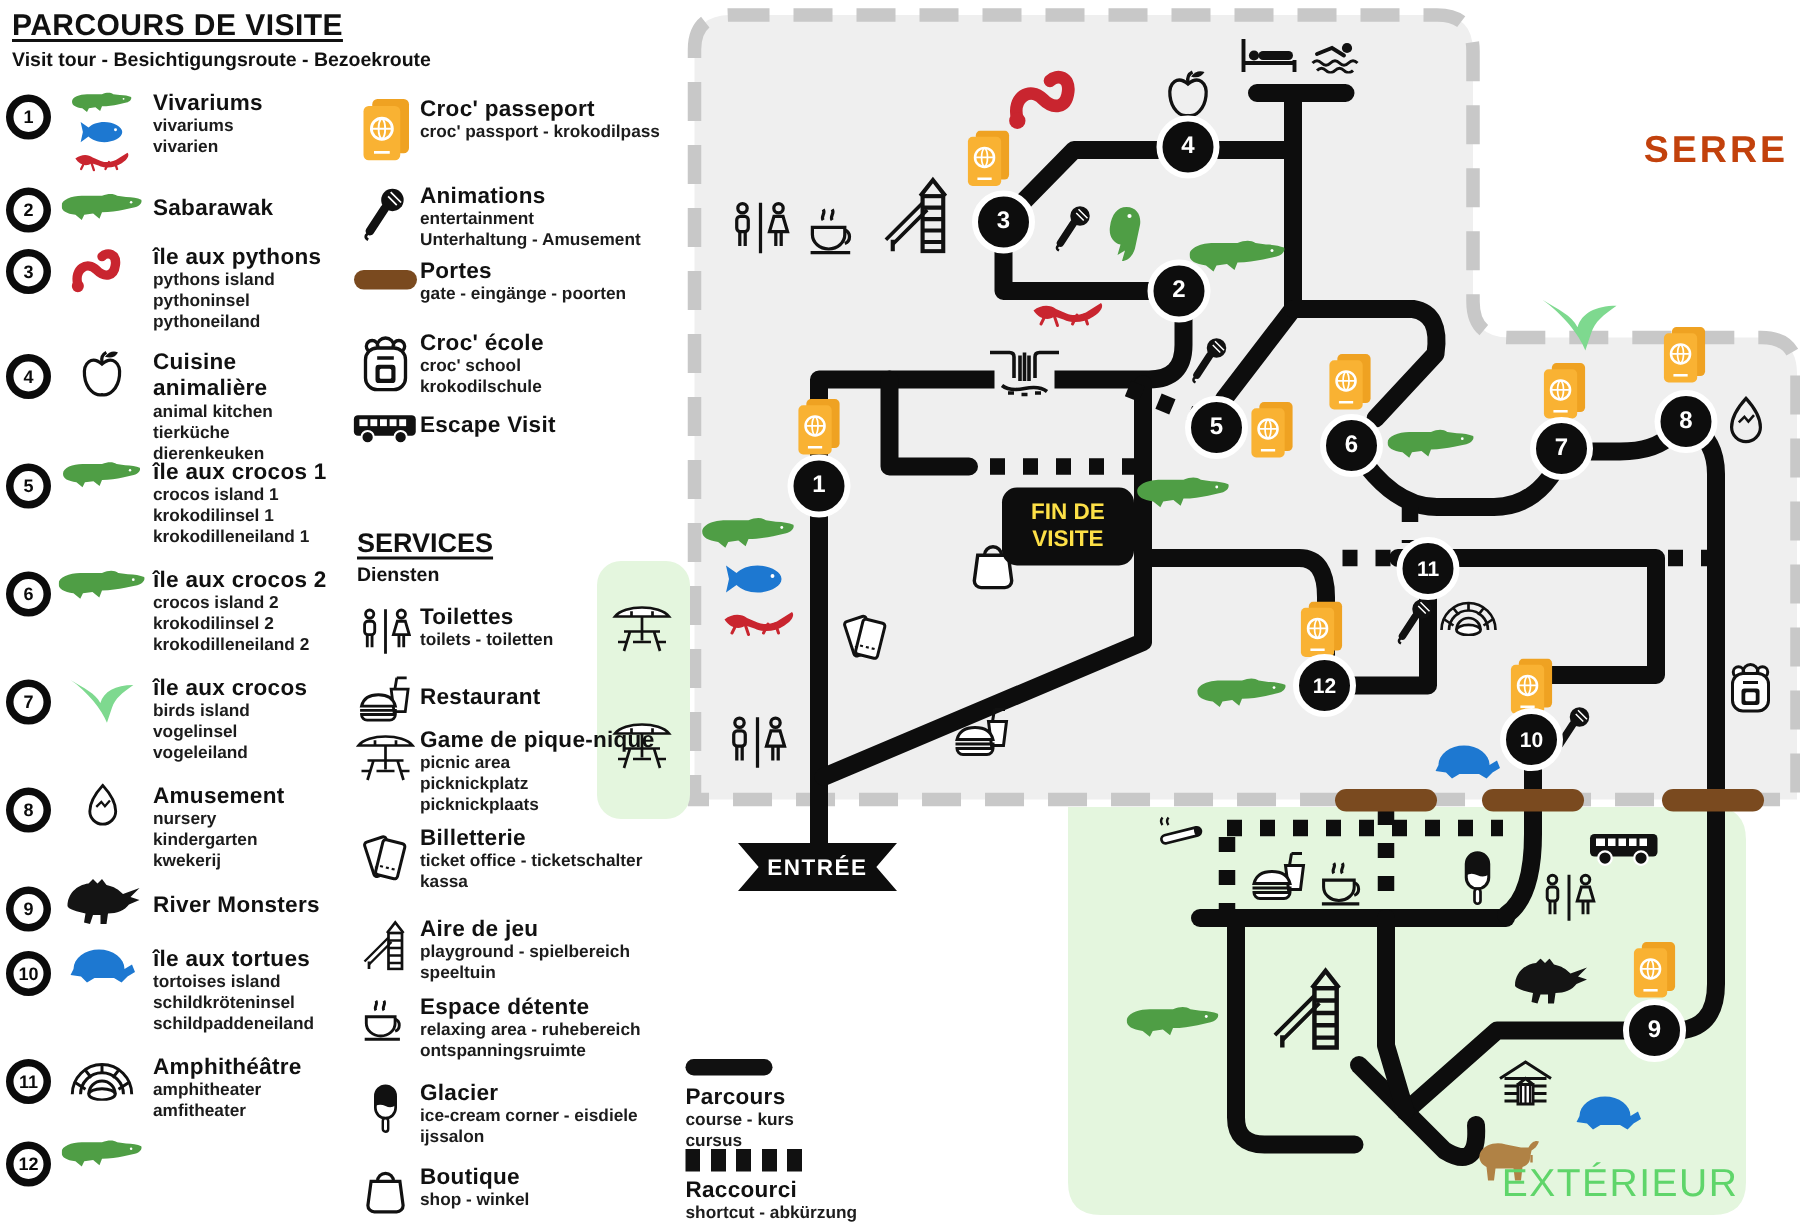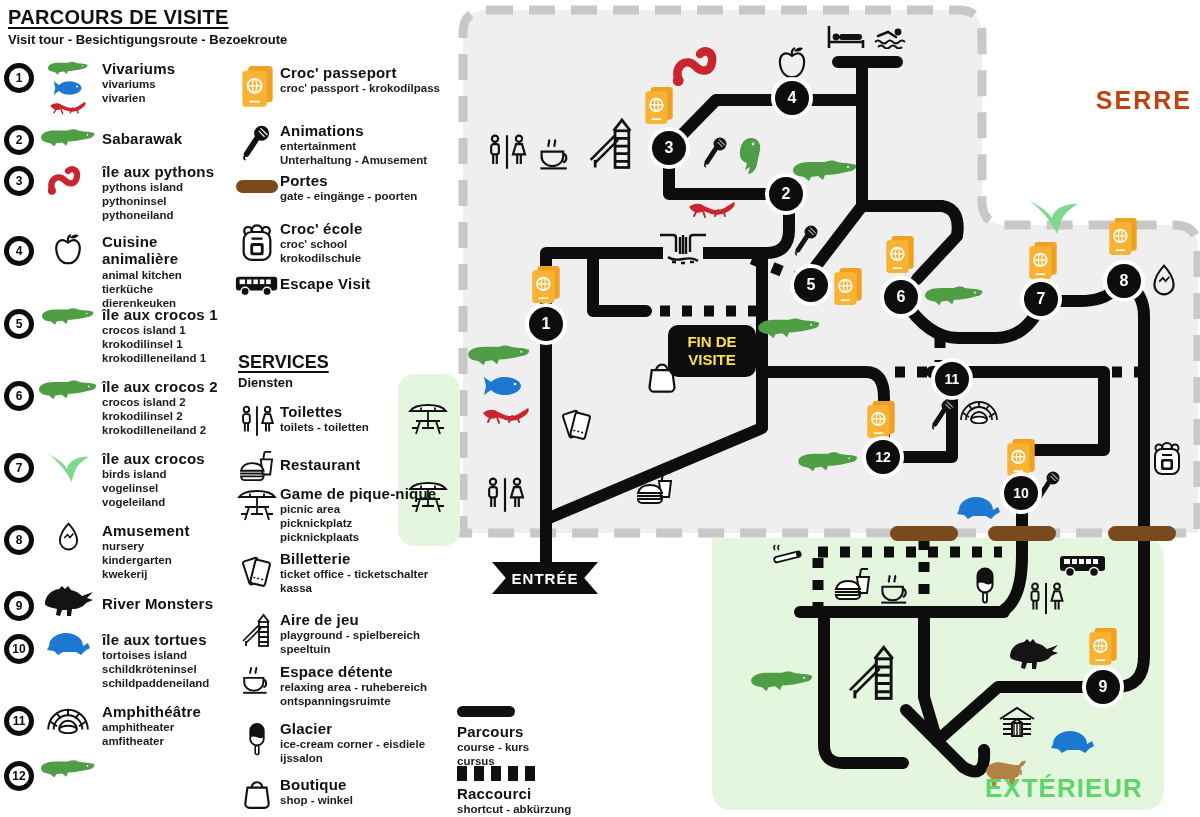--- a/index.html
+++ b/index.html
@@ -34,22 +34,22 @@
   .route-solid{width:58px;height:11px;background:#111;border-radius:6px;margin-bottom:6px}
   .route-dash{width:80px;height:15px;margin-bottom:4px;
       background:repeating-linear-gradient(90deg,#111 0 10px,transparent 10px 17px)}
   
   .map-svg{position:absolute;left:0;top:0}
   .node{position:absolute;width:34px;height:34px;background:#0d0d0d;border:4px solid #fff;
         border-radius:50%;color:#fff;display:flex;align-items:center;justify-content:center;
         font-weight:700;font-size:16px;box-sizing:content-box}
   .serre{position:absolute;left:1020px;top:86px;width:172px;text-align:right;font-size:25px;
          font-weight:700;color:#c2410c;letter-spacing:2px}
-  .exterieur{position:absolute;left:985px;top:773px;width:190px;text-align:left;font-size:26px;
-         font-weight:700;color:#5FD56A;letter-spacing:1px}
+  .exterieur{position:absolute;left:985px;top:773px;width:190px;text-align:center;font-size:26px;
+         font-weight:400;color:#5FD56A;letter-spacing:1px}
   .fin{position:absolute;left:668px;top:325px;width:88px;height:52px;background:#0d0d0d;
        border-radius:10px;color:#fde047;font-weight:700;font-size:15px;text-align:center;
        display:flex;flex-direction:column;align-items:center;justify-content:center;line-height:1.2}
   .entree{position:absolute;left:492px;top:562px;width:106px;height:32px;background:#0d0d0d;
        color:#fff;font-weight:700;font-size:15px;letter-spacing:1px;display:flex;align-items:center;
        justify-content:center;clip-path:polygon(0 0,100% 0,87% 50%,100% 100%,0 100%,13% 50%)}
   
   .c-green{color:#4F9E45}.c-lgreen{color:#7ED98F}.c-blue{color:#1D78D1}
   .c-red{color:#C9252F}.c-brown{color:#B08245}.c-black{color:#141414}
 </style>

